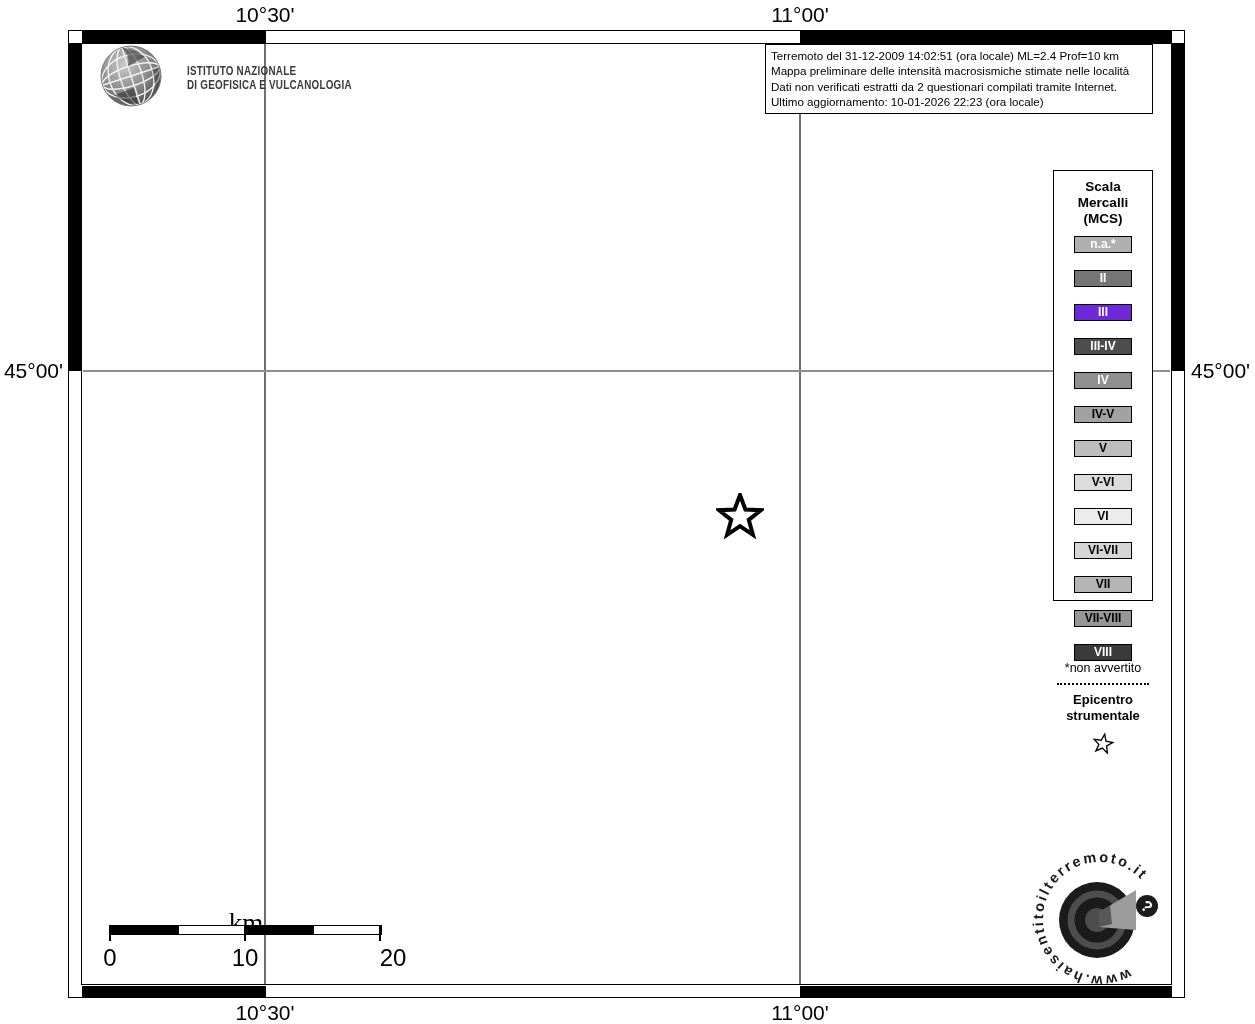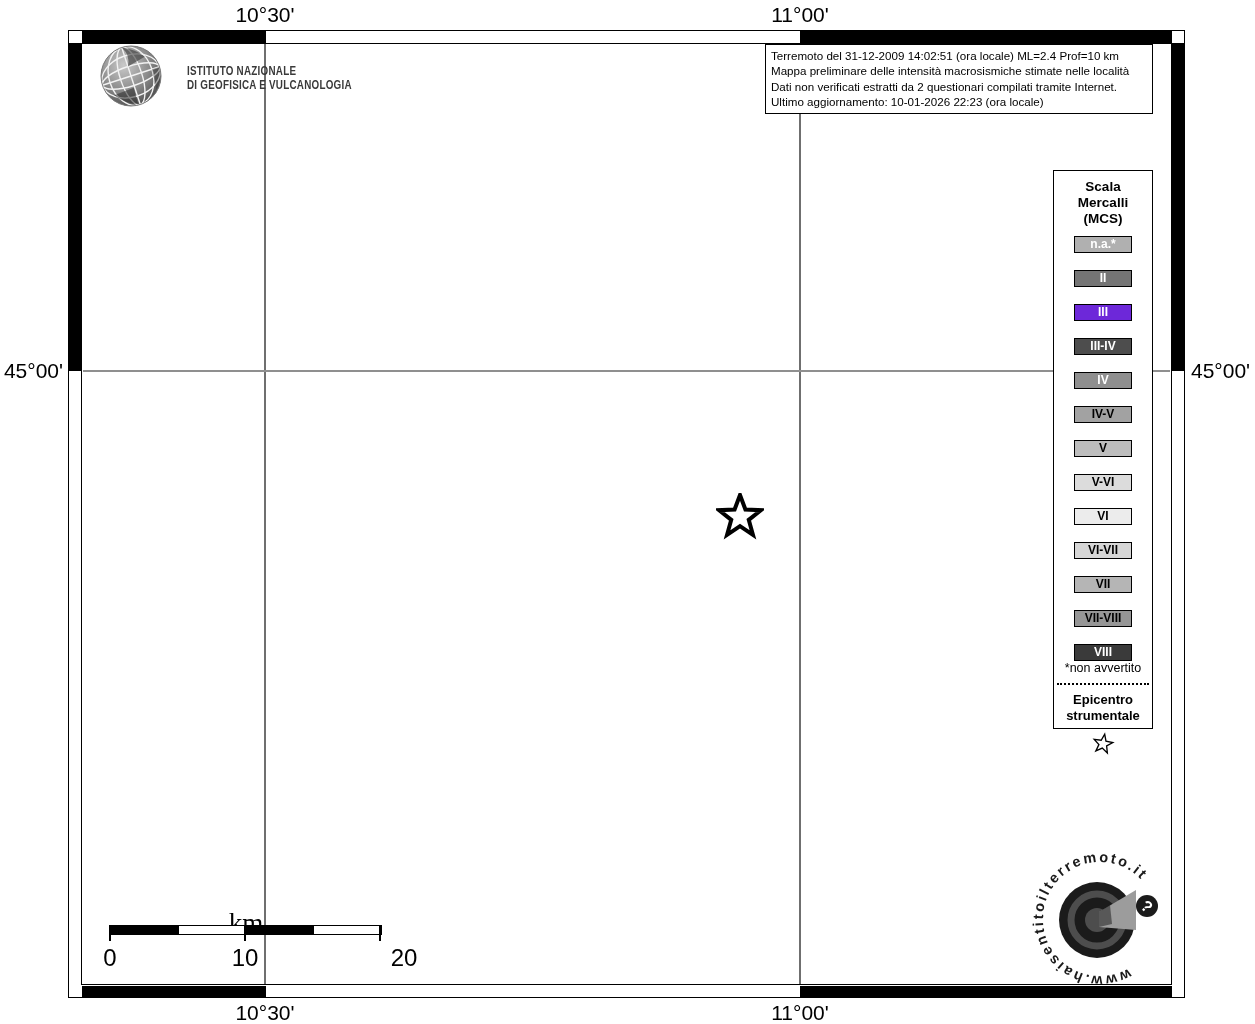--- a/index.html
+++ b/index.html
@@ -19,21 +19,21 @@
   
   .coord{font-size:21px;white-space:nowrap;}
   .coord.centered{transform:translateX(-50%);}
   
   .ingv-text{font-size:12px;font-weight:bold;color:#3a3a3a;line-height:14px;
     transform:scaleX(0.82);transform-origin:left top;white-space:nowrap;letter-spacing:0.3px;}
   
   .info-box{left:765px;top:44px;width:388px;box-sizing:border-box;border:1px solid #000;
     background:#fff;padding:3px 5px 4px 5px;font-size:11.6px;line-height:15.3px;white-space:nowrap;z-index:5;}
   
-  .legend{left:1053px;top:170px;width:100px;height:559px;box-sizing:border-box;border:1px solid #000;
+  .legend{left:1053px;top:170px;width:100px;height:431px;box-sizing:border-box;border:1px solid #000;
     background:#fff;text-align:center;padding-top:8px;z-index:5;}
   .legend-title{font-weight:bold;font-size:13.5px;line-height:16px;}
   .swatch-list{margin-top:9px;display:flex;flex-direction:column;gap:17px;align-items:center;}
   .swatch{width:58px;height:17px;border:1px solid #000;box-sizing:border-box;
     font-weight:bold;font-size:12px;line-height:15px;}
   .legend-footnote{font-size:12.5px;}
   .legend-divider{border:none;border-top:2px dotted #000;margin:8px 3px 7px 3px;}
   .epi-label{font-weight:bold;font-size:13px;line-height:16px;}
   .epi-star{margin-top:7px;}
   
@@ -152,21 +152,21 @@
   <div class="seg b"></div>
   <div class="seg w"></div>
   <div class="seg b"></div>
   <div class="seg w"></div>
 </div>
 <div class="abs sb-tick" style="left:109px;"></div>
 <div class="abs sb-tick" style="left:244px;"></div>
 <div class="abs sb-tick" style="left:379px;"></div>
 <div class="abs sb-num" style="left:110px;">0</div>
 <div class="abs sb-num" style="left:245px;">10</div>
-<div class="abs sb-num" style="left:404px;">20</div>
+<div class="abs sb-num" style="left:393px;">20</div>
 
 <svg class="abs" style="left:1030px;top:846px;" width="140" height="140" viewBox="0 0 140 140">
   <defs>
     <path id="circpath" d="M 70,130 A 57,57 0 1,1 70,16 A 57,57 0 1,1 70,130"></path>
   </defs>
   <circle cx="67" cy="74" r="38" fill="#1b1b1b"></circle>
   <circle cx="67" cy="74" r="26" fill="none" stroke="#4d4d4d" stroke-width="7"></circle>
   <circle cx="67" cy="74" r="12" fill="#4d4d4d"></circle>
   <polygon points="69,66 106,44 106,84 69,81" fill="#9c9c9c"></polygon>
   <polygon points="69,66 80,59 82,78 69,81" fill="#2c2c2c" opacity="0.6"></polygon>

